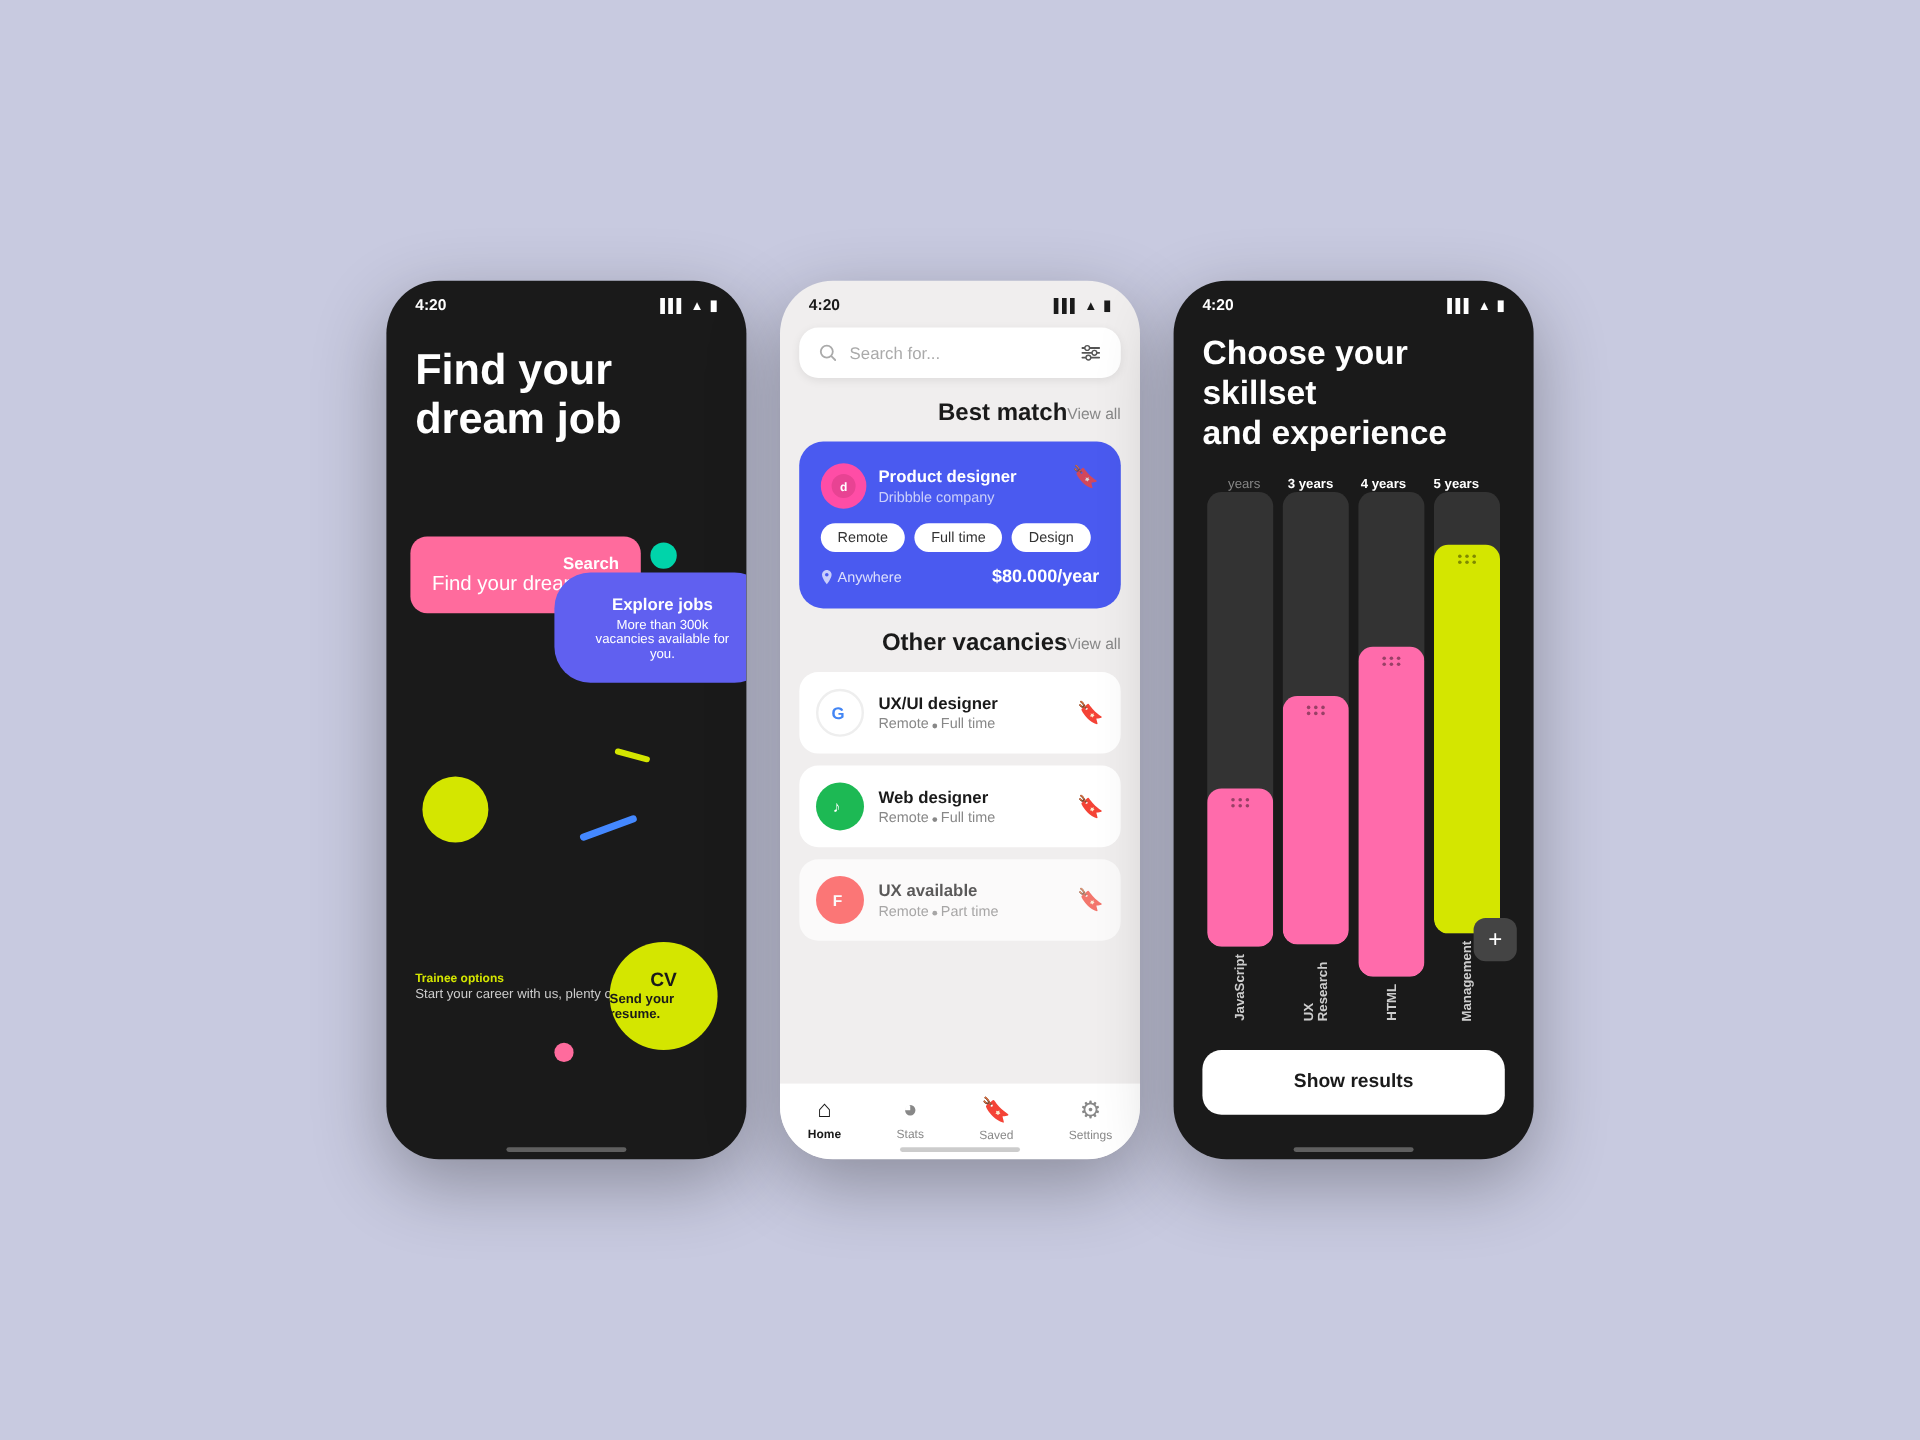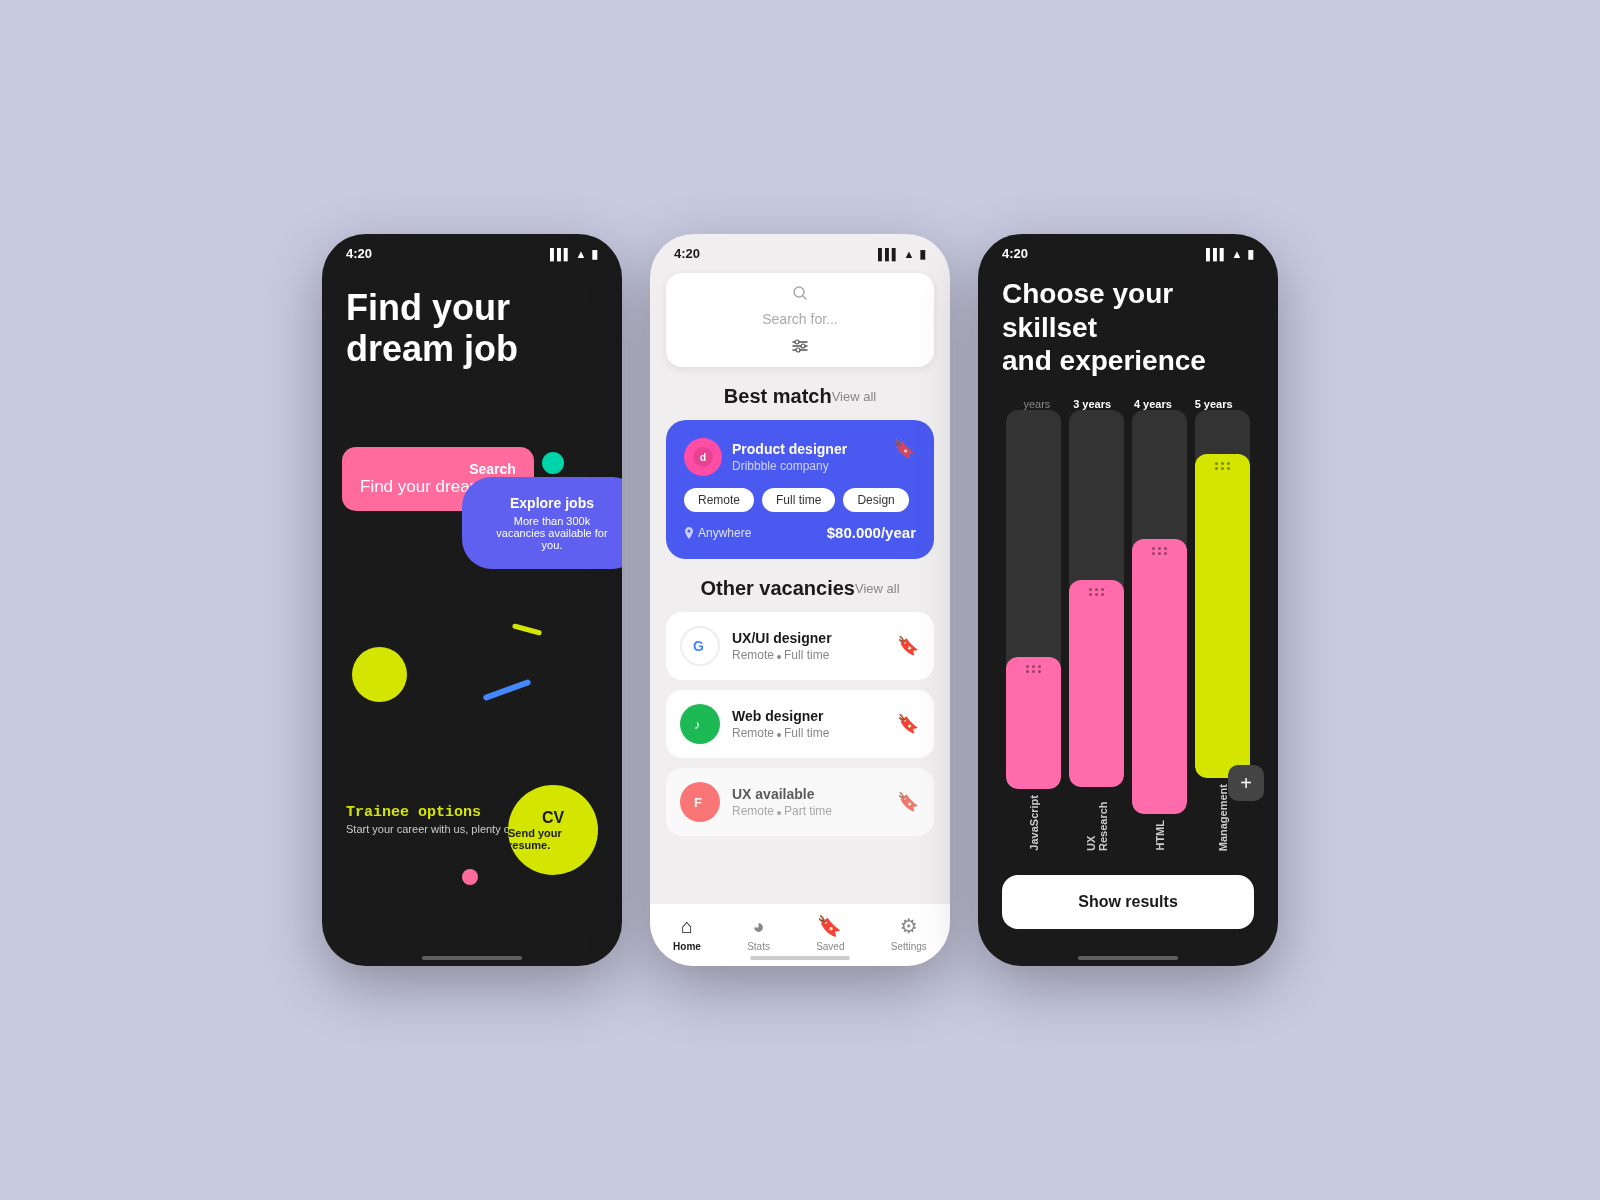--- a/index.html
+++ b/index.html
@@ -144,23 +144,22 @@
     }
     .shape-trainee {
       position: absolute;
       left: 24px;
       bottom: 120px;
       color: white;
       z-index: 6;
     }
     .shape-trainee .title {
       font-weight: 700;
-      font-size: 15px;
+      font-size: 10px;
       color: #d4e600;
-      font-family: Liberation Mono, monospace;
     }
     .shape-trainee .subtitle {
       font-size: 11px;
       color: #ccc;
       margin-top: 2px;
     }
     .shape-cv {
       position: absolute;
       right: 24px;
       bottom: 80px;
@@ -206,30 +205,29 @@
     }
     .search-bar {
       background: white;
       border-radius: 16px;
       padding: 12px 16px;
       display: flex;
       align-items: center;
       gap: 10px;
       margin-bottom: 18px;
       box-shadow: 0 2px 8px rgba(0,0,0,0.08);
-      flex-direction: column;
     }
     .search-placeholder {
       flex: 1;
       color: #aaa;
       font-size: 14px;
     }
     .section-header {
       display: flex;
-      justify-content: center;
+      justify-content: flex-end;
       align-items: center;
       margin-bottom: 12px;
     }
     .section-title {
       font-size: 20px;
       font-weight: 800;
       color: #1a1a1a;
     }
     .view-all {
       font-size: 13px;

